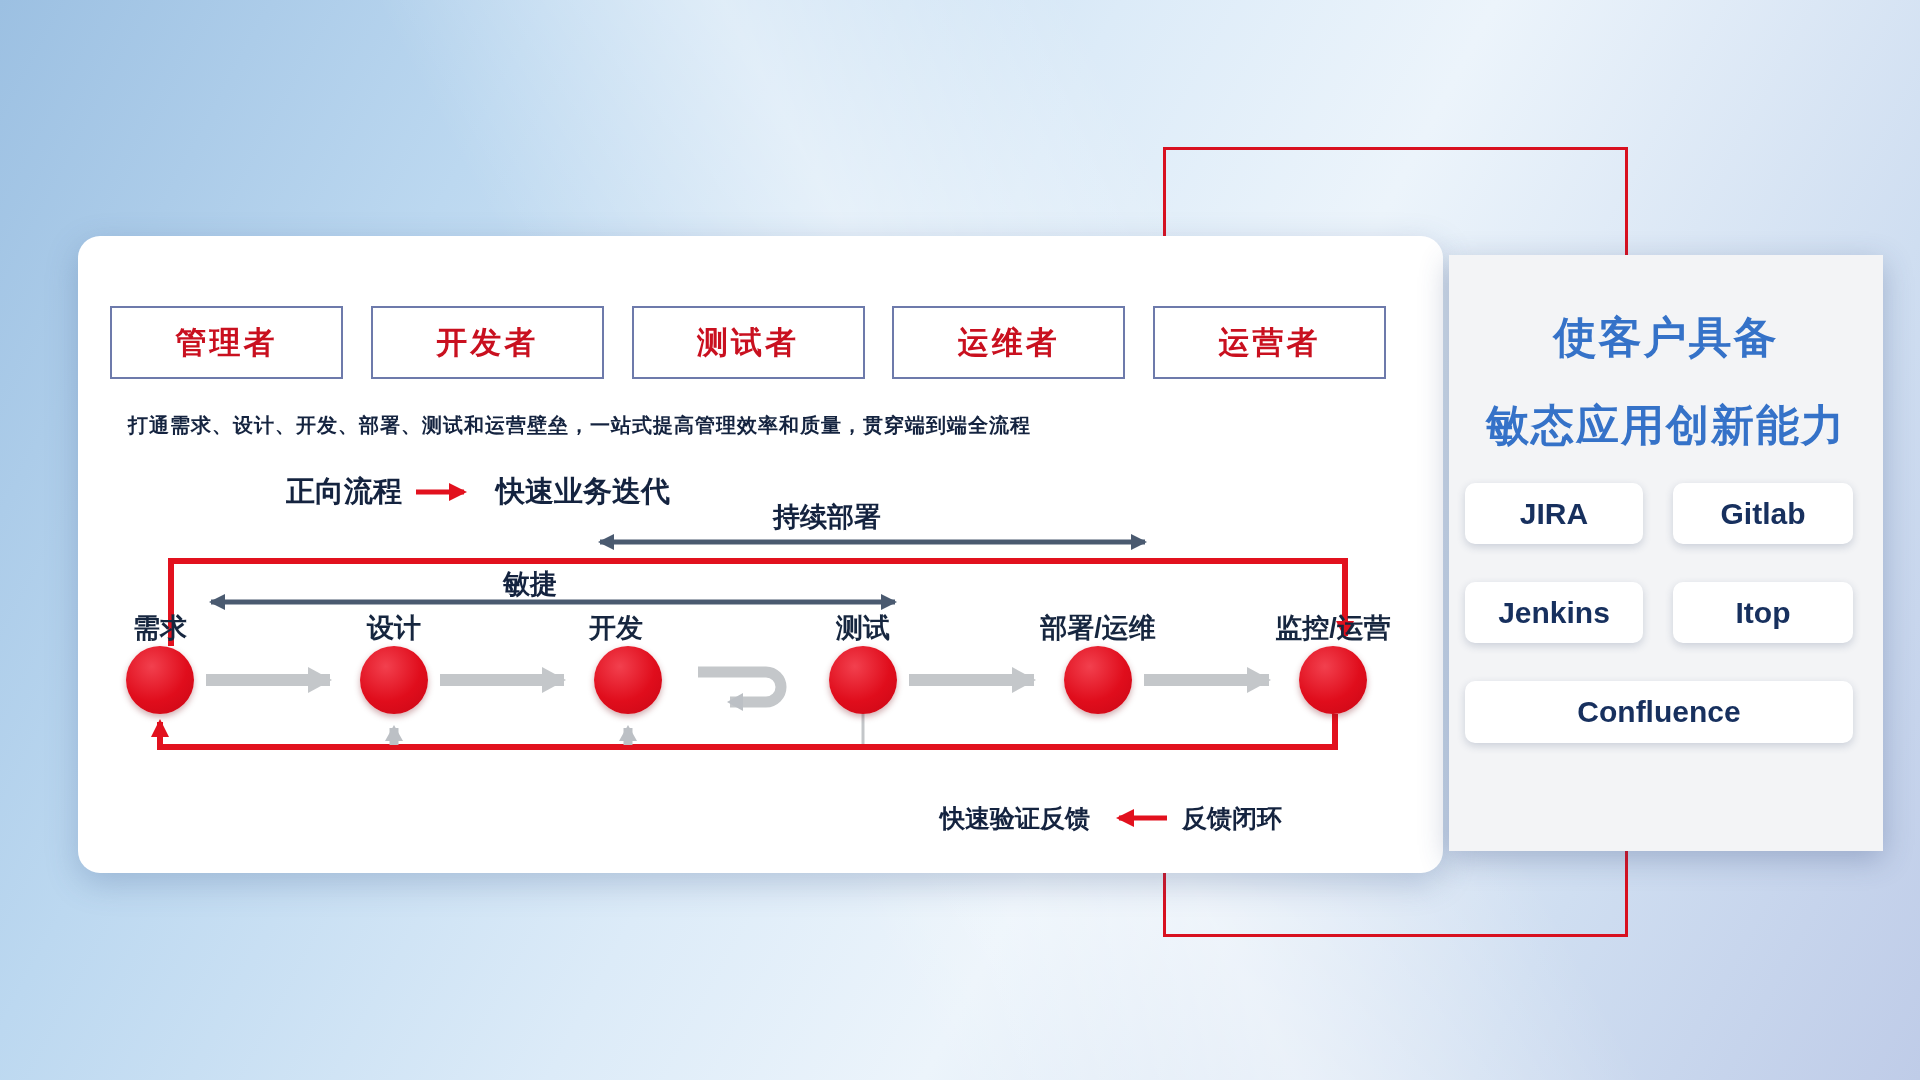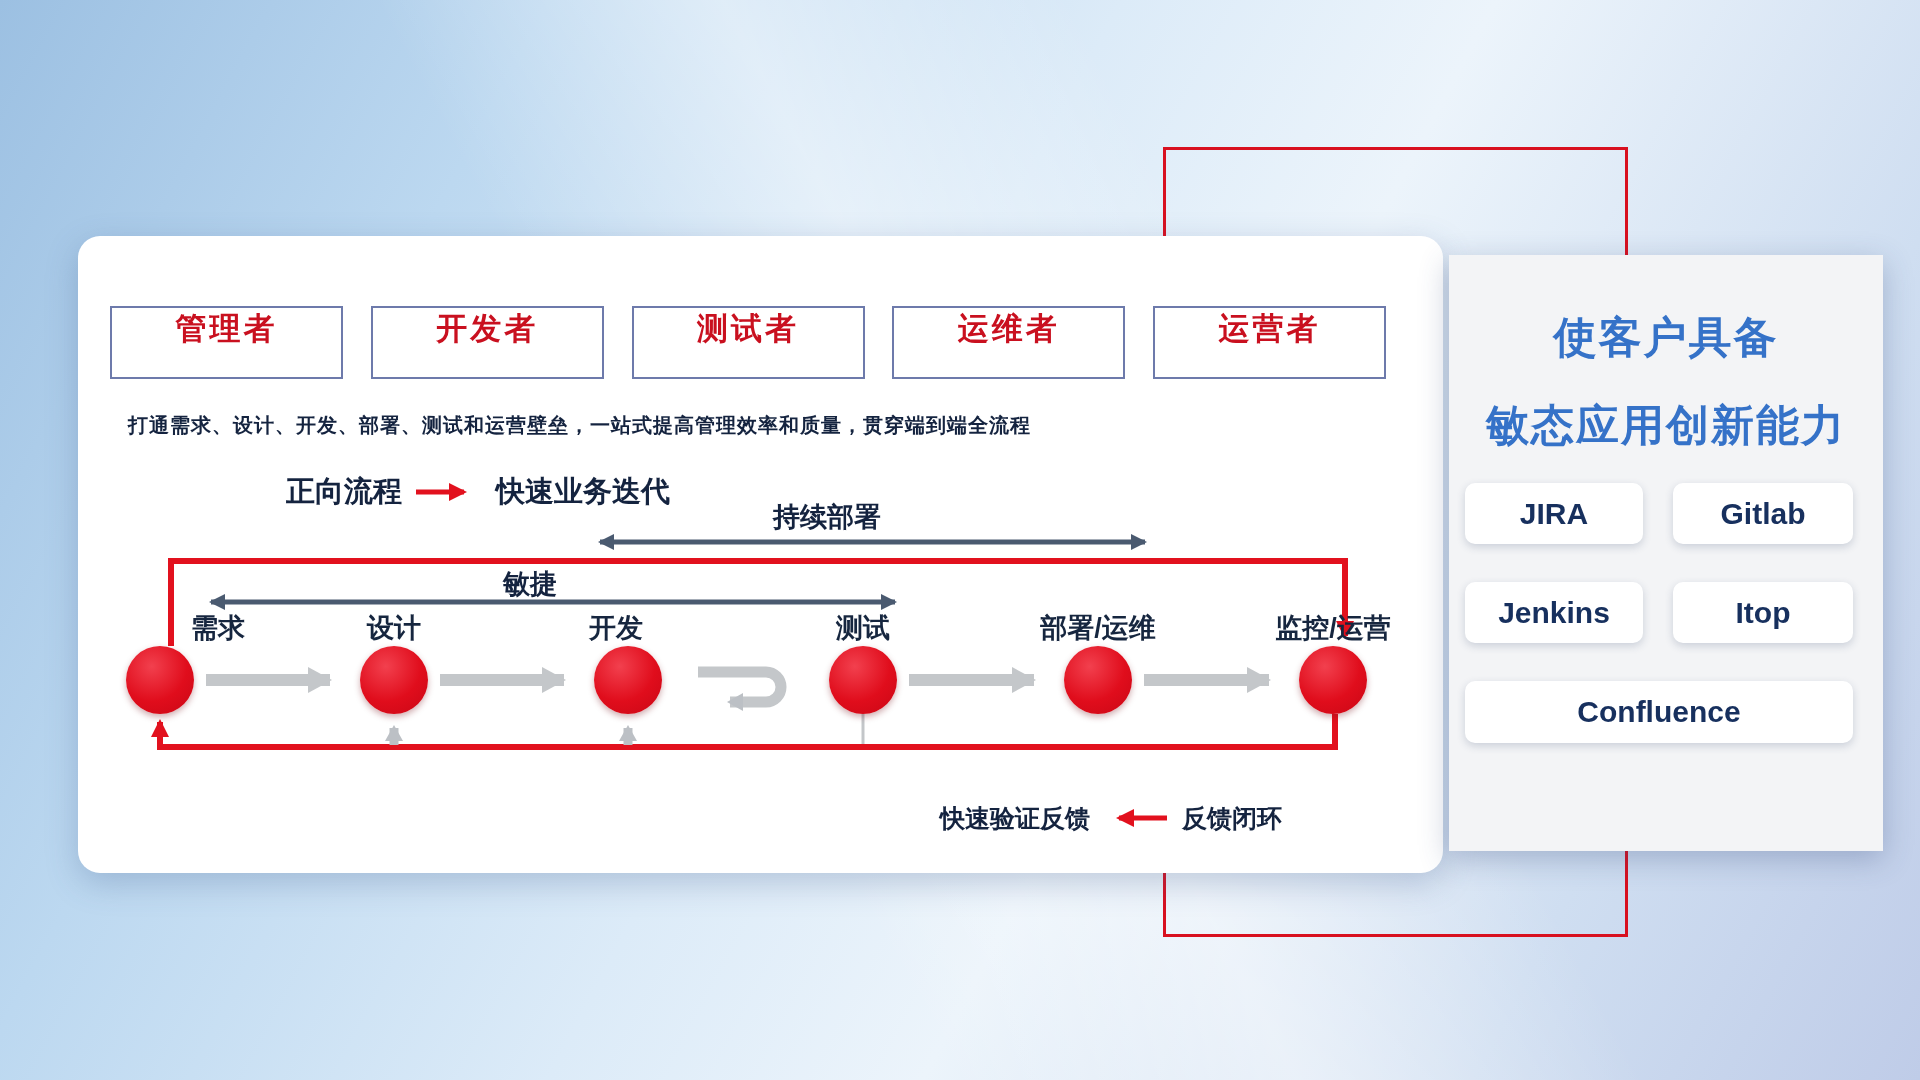--- a/index.html
+++ b/index.html
@@ -28,21 +28,21 @@
     background:#ffffff;border-radius:22px;z-index:2;
     box-shadow:0 10px 32px rgba(60,90,140,.28);
   }
   .roles-row{
     position:absolute;left:32px;top:70px;width:1276px;height:77px;
     display:flex;justify-content:space-between;
   }
   .role-box{
     width:233px;height:73px;background:#fff;
     border:2px solid #6d7aab;box-sizing:border-box;
-    display:flex;align-items:flex-start;justify-content:center;
+    display:flex;align-items:center;justify-content:center;
   }
   .role-box span{
     color:#c9101f;font-size:31px;font-weight:bold;letter-spacing:3px;
   }
   .subtitle{
     position:absolute;left:50px;top:176px;width:1300px;
     font-size:20px;font-weight:bold;color:#14233f;letter-spacing:1px;
   }
   .legend-forward{
     position:absolute;left:208px;top:240px;height:32px;
@@ -159,21 +159,21 @@
       <line x1="128" y1="444" x2="252" y2="444" stroke="#c4c7ca" stroke-width="12" marker-end="url(#mg)"></line>
       <line x1="362" y1="444" x2="486" y2="444" stroke="#c4c7ca" stroke-width="12" marker-end="url(#mg)"></line>
       <path d="M 620,436 L 688,436 A 15,15 0 0 1 688,466 L 652,466" fill="none" stroke="#c4c7ca" stroke-width="11" marker-end="url(#mg2)"></path>
       <line x1="831" y1="444" x2="956" y2="444" stroke="#c4c7ca" stroke-width="12" marker-end="url(#mg)"></line>
       <line x1="1066" y1="444" x2="1191" y2="444" stroke="#c4c7ca" stroke-width="12" marker-end="url(#mg)"></line>
     </svg>
 
     <div class="span-label label-cd">持续部署</div>
     <div class="span-label label-agile">敏捷</div>
 
-    <div class="nlabel" style="left:-3px;text-align:right;">需求</div>
+    <div class="nlabel" style="left:-3px;">需求</div>
     <div class="nlabel" style="left:231px;">设计</div>
     <div class="nlabel" style="left:453px;">开发</div>
     <div class="nlabel" style="left:700px;">测试</div>
     <div class="nlabel" style="left:935px;">部署/运维</div>
     <div class="nlabel" style="left:1170px;">监控/运营</div>
 
     <div class="node" style="left:48px;"></div>
     <div class="node" style="left:282px;"></div>
     <div class="node" style="left:516px;"></div>
     <div class="node" style="left:751px;"></div>

